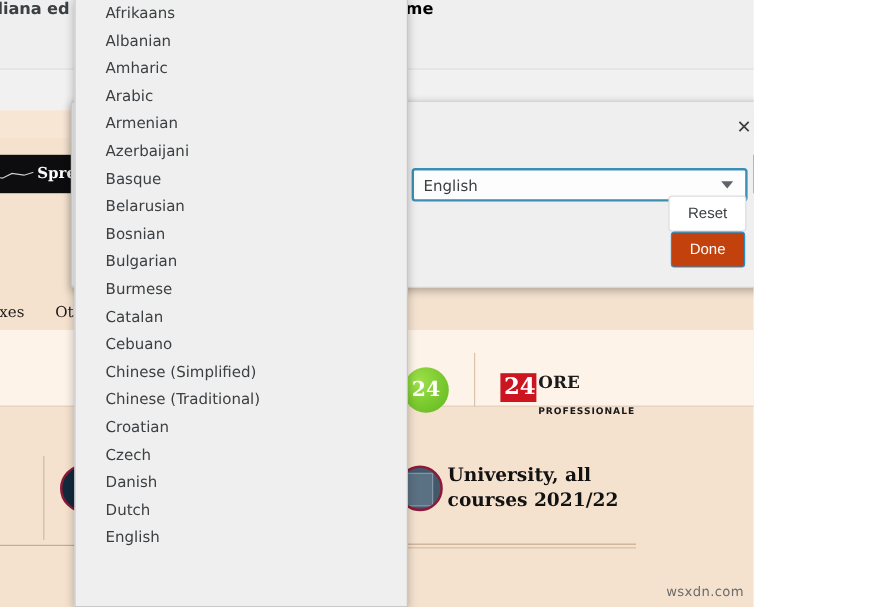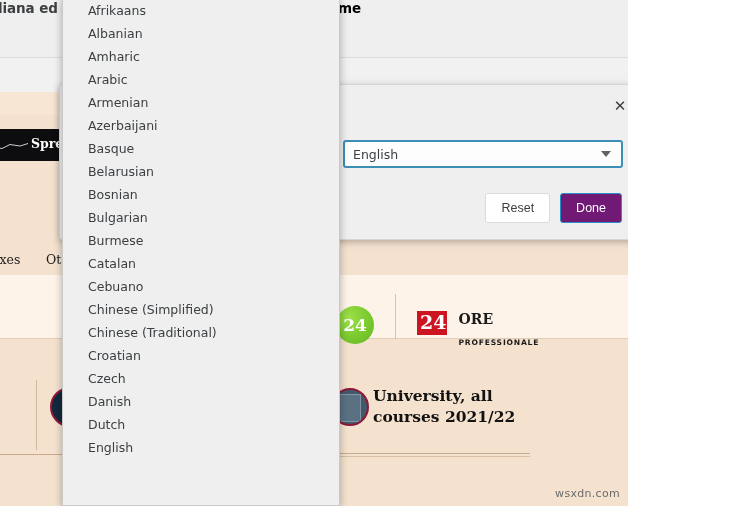--- a/index.html
+++ b/index.html
@@ -106,21 +106,21 @@
   .ore-logo {
     position: absolute; left: 417px; top: 311px;
     display: flex; align-items: flex-start;
   }
   .ore-red {
     background: #cc1520; color: #ffffff;
     font-family: "DejaVu Serif", "Liberation Serif", serif;
     font-size: 19px; font-weight: bold;
     padding: 2px 1px 4px 3px; line-height: 18px;
   }
-  .ore-text-wrap { padding-left: 11px; padding-top: 1px; }
+  .ore-text-wrap { padding-left: 1px; padding-top: 1px; }
   .ore-ore {
     font-family: "DejaVu Serif", "Liberation Serif", serif;
     font-size: 14px; font-weight: bold; color: #1a1a1a;
     letter-spacing: 0.1px; line-height: 14px;
   }
   .ore-prof {
     font-family: "DejaVu Sans", sans-serif;
     font-size: 7.6px; font-weight: bold; color: #1a1a1a;
     letter-spacing: 0.8px; margin-top: 12px;
   }
@@ -201,35 +201,35 @@
   }
   .tx-select .caret {
     position: absolute; right: 10px; top: 50%; transform: translateY(-50%);
     width: 0; height: 0;
     border-left: 5px solid transparent;
     border-right: 5px solid transparent;
     border-top: 6px solid #5f6368;
   }
   .tx-actions {
     position: absolute; right: 19px; bottom: 16px;
-    display: flex; gap: 10px; align-items: center;
+    display: flex; align-items: center; flex-direction: column;
   }
   .btn {
     font-size: 12.5px;
     border-radius: 3px;
     padding: 7px 15px;
     cursor: pointer;
     border: 1px solid transparent;
     line-height: 14px;
   }
   .btn-reset {
     background: #ffffff; color: #3c4043; border-color: #dadce0;
   }
   .btn-done {
-    background: #701a75; color: #ffffff; border-color: #2a8fc8;
+    background: #c2410c; color: #ffffff; border-color: #2a8fc8;
   }
 
   
   .lang-list {
     position: absolute; left: 62px; top: -2px;
     width: 278px; height: 508px;
     background: #efefef;
     border: 1px solid #c9c9c9;
     box-shadow: 0 2px 8px rgba(0,0,0,0.3);
     overflow: hidden;

